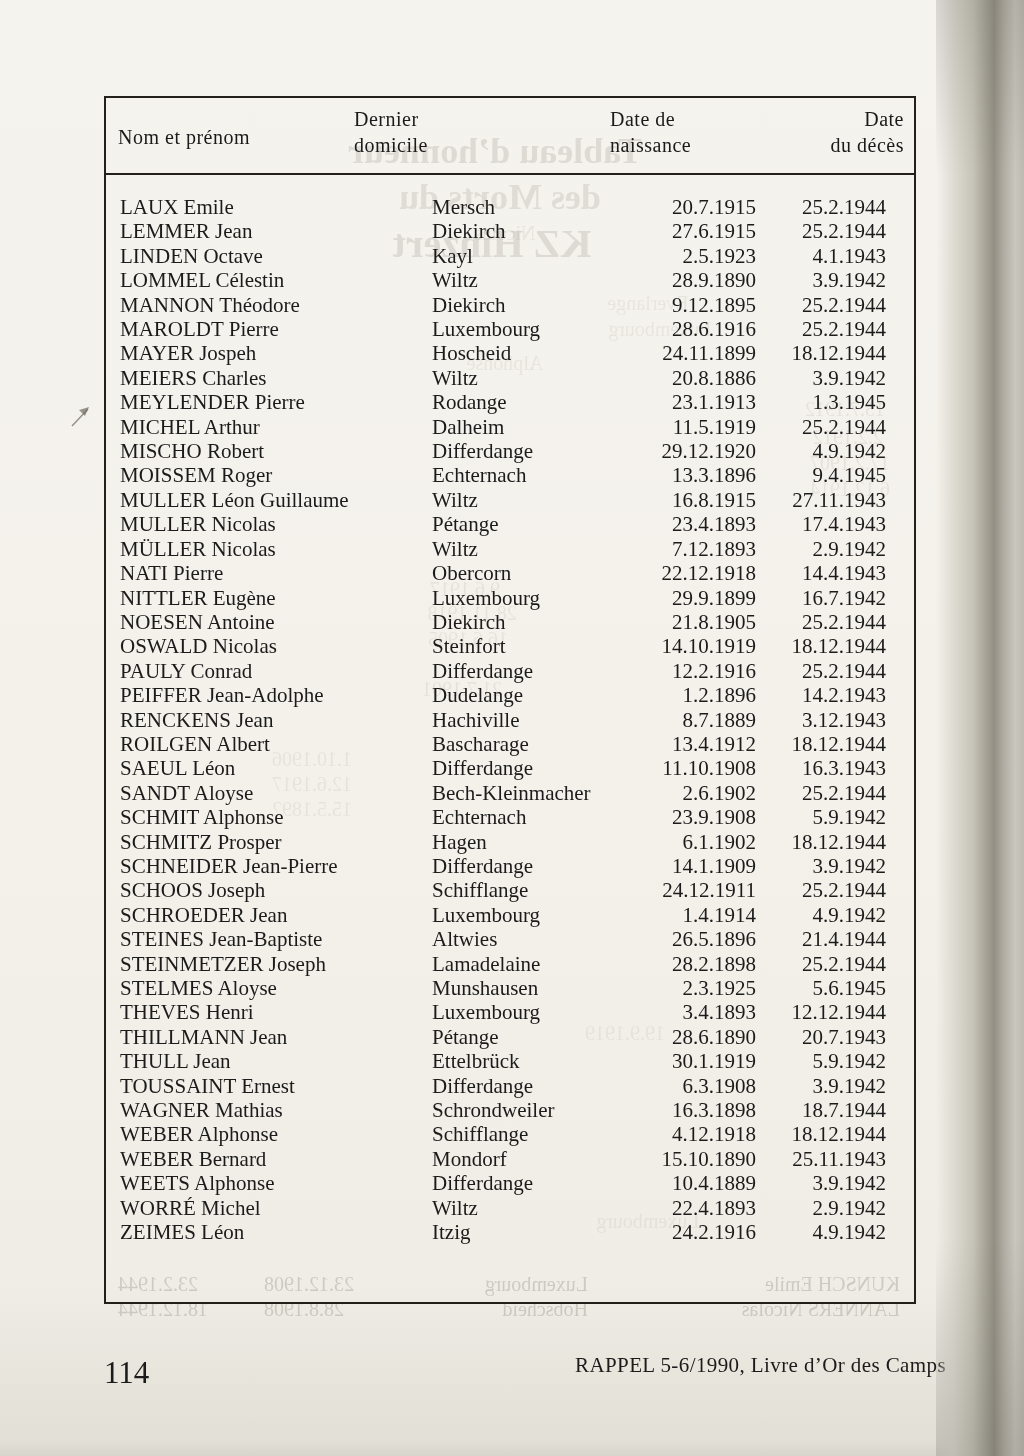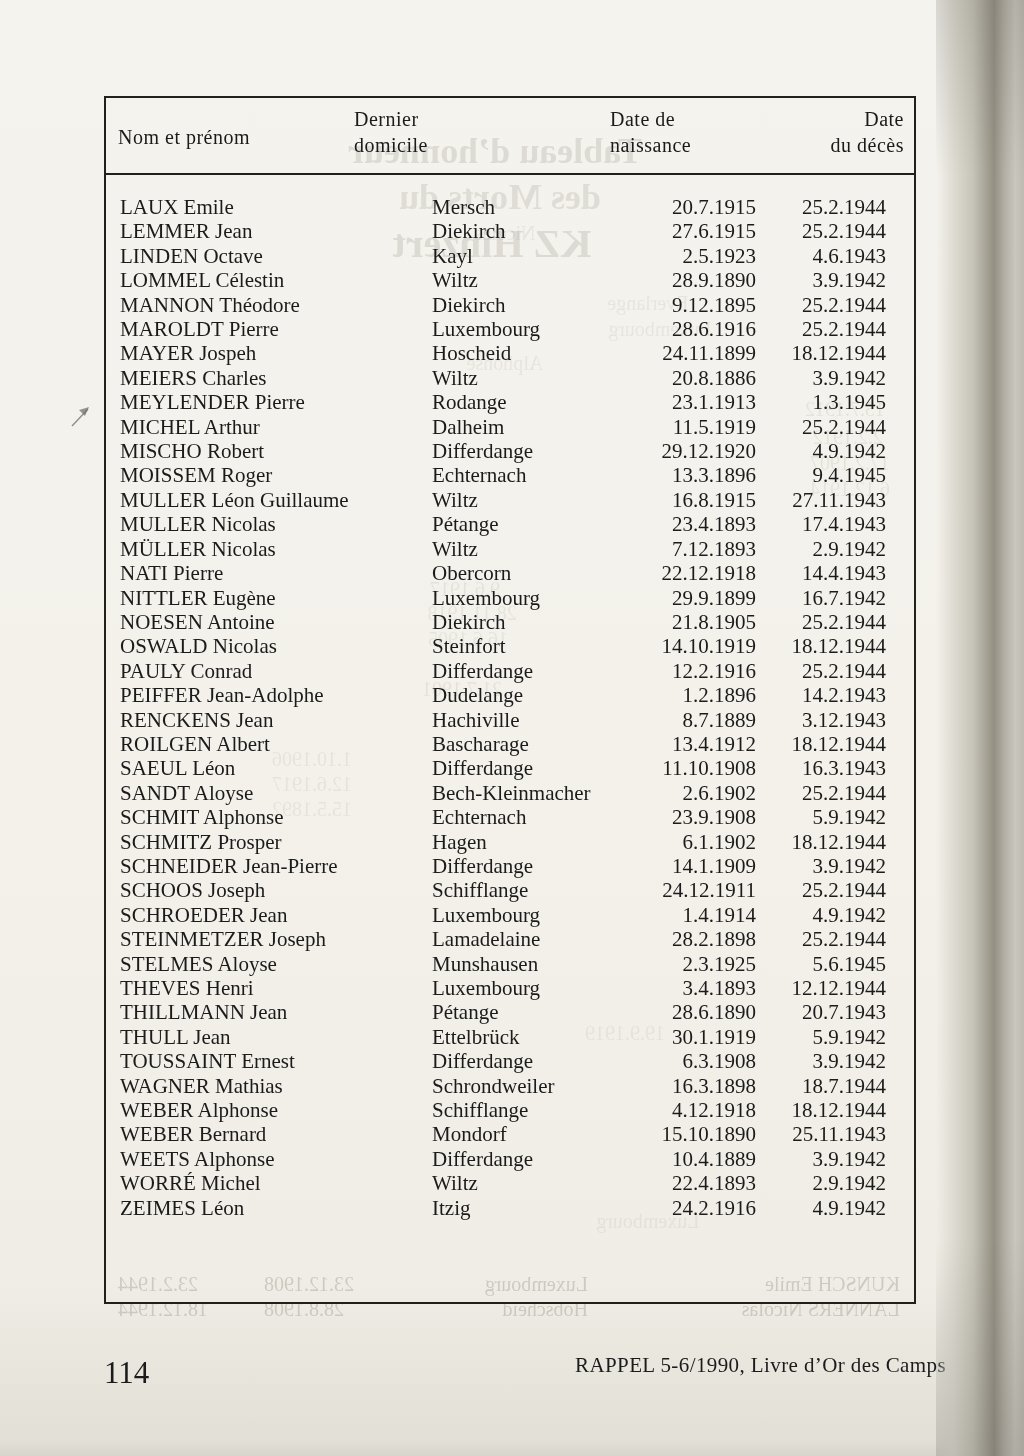--- a/index.html
+++ b/index.html
@@ -141,21 +141,21 @@
         <div class="row">
           <span class="c-name">LEMMER Jean</span>
           <span class="c-dom">Diekirch</span>
           <span class="c-birth">27.6.1915</span>
           <span class="c-death">25.2.1944</span>
         </div>
         <div class="row">
           <span class="c-name">LINDEN Octave</span>
           <span class="c-dom">Kayl</span>
           <span class="c-birth">2.5.1923</span>
-          <span class="c-death">4.6.1943</span>
+          <span class="c-death">4.1.1943</span>
         </div>
         <div class="row">
           <span class="c-name">LOMMEL Célestin</span>
           <span class="c-dom">Wiltz</span>
           <span class="c-birth">28.9.1890</span>
           <span class="c-death">3.9.1942</span>
         </div>
         <div class="row">
           <span class="c-name">MANNON Théodore</span>
           <span class="c-dom">Diekirch</span>
@@ -306,20 +306,26 @@
           <span class="c-birth">24.12.1911</span>
           <span class="c-death">25.2.1944</span>
         </div>
         <div class="row">
           <span class="c-name">SCHROEDER Jean</span>
           <span class="c-dom">Luxembourg</span>
           <span class="c-birth">1.4.1914</span>
           <span class="c-death">4.9.1942</span>
         </div>
         <div class="row">
+          <span class="c-name">STEINES Jean-Baptiste</span>
+          <span class="c-dom">Altwies</span>
+          <span class="c-birth">26.5.1896</span>
+          <span class="c-death">21.4.1944</span>
+        </div>
+        <div class="row">
           <span class="c-name">STEINMETZER Joseph</span>
           <span class="c-dom">Lamadelaine</span>
           <span class="c-birth">28.2.1898</span>
           <span class="c-death">25.2.1944</span>
         </div>
         <div class="row">
           <span class="c-name">STELMES Aloyse</span>
           <span class="c-dom">Munshausen</span>
           <span class="c-birth">2.3.1925</span>
           <span class="c-death">5.6.1945</span>

